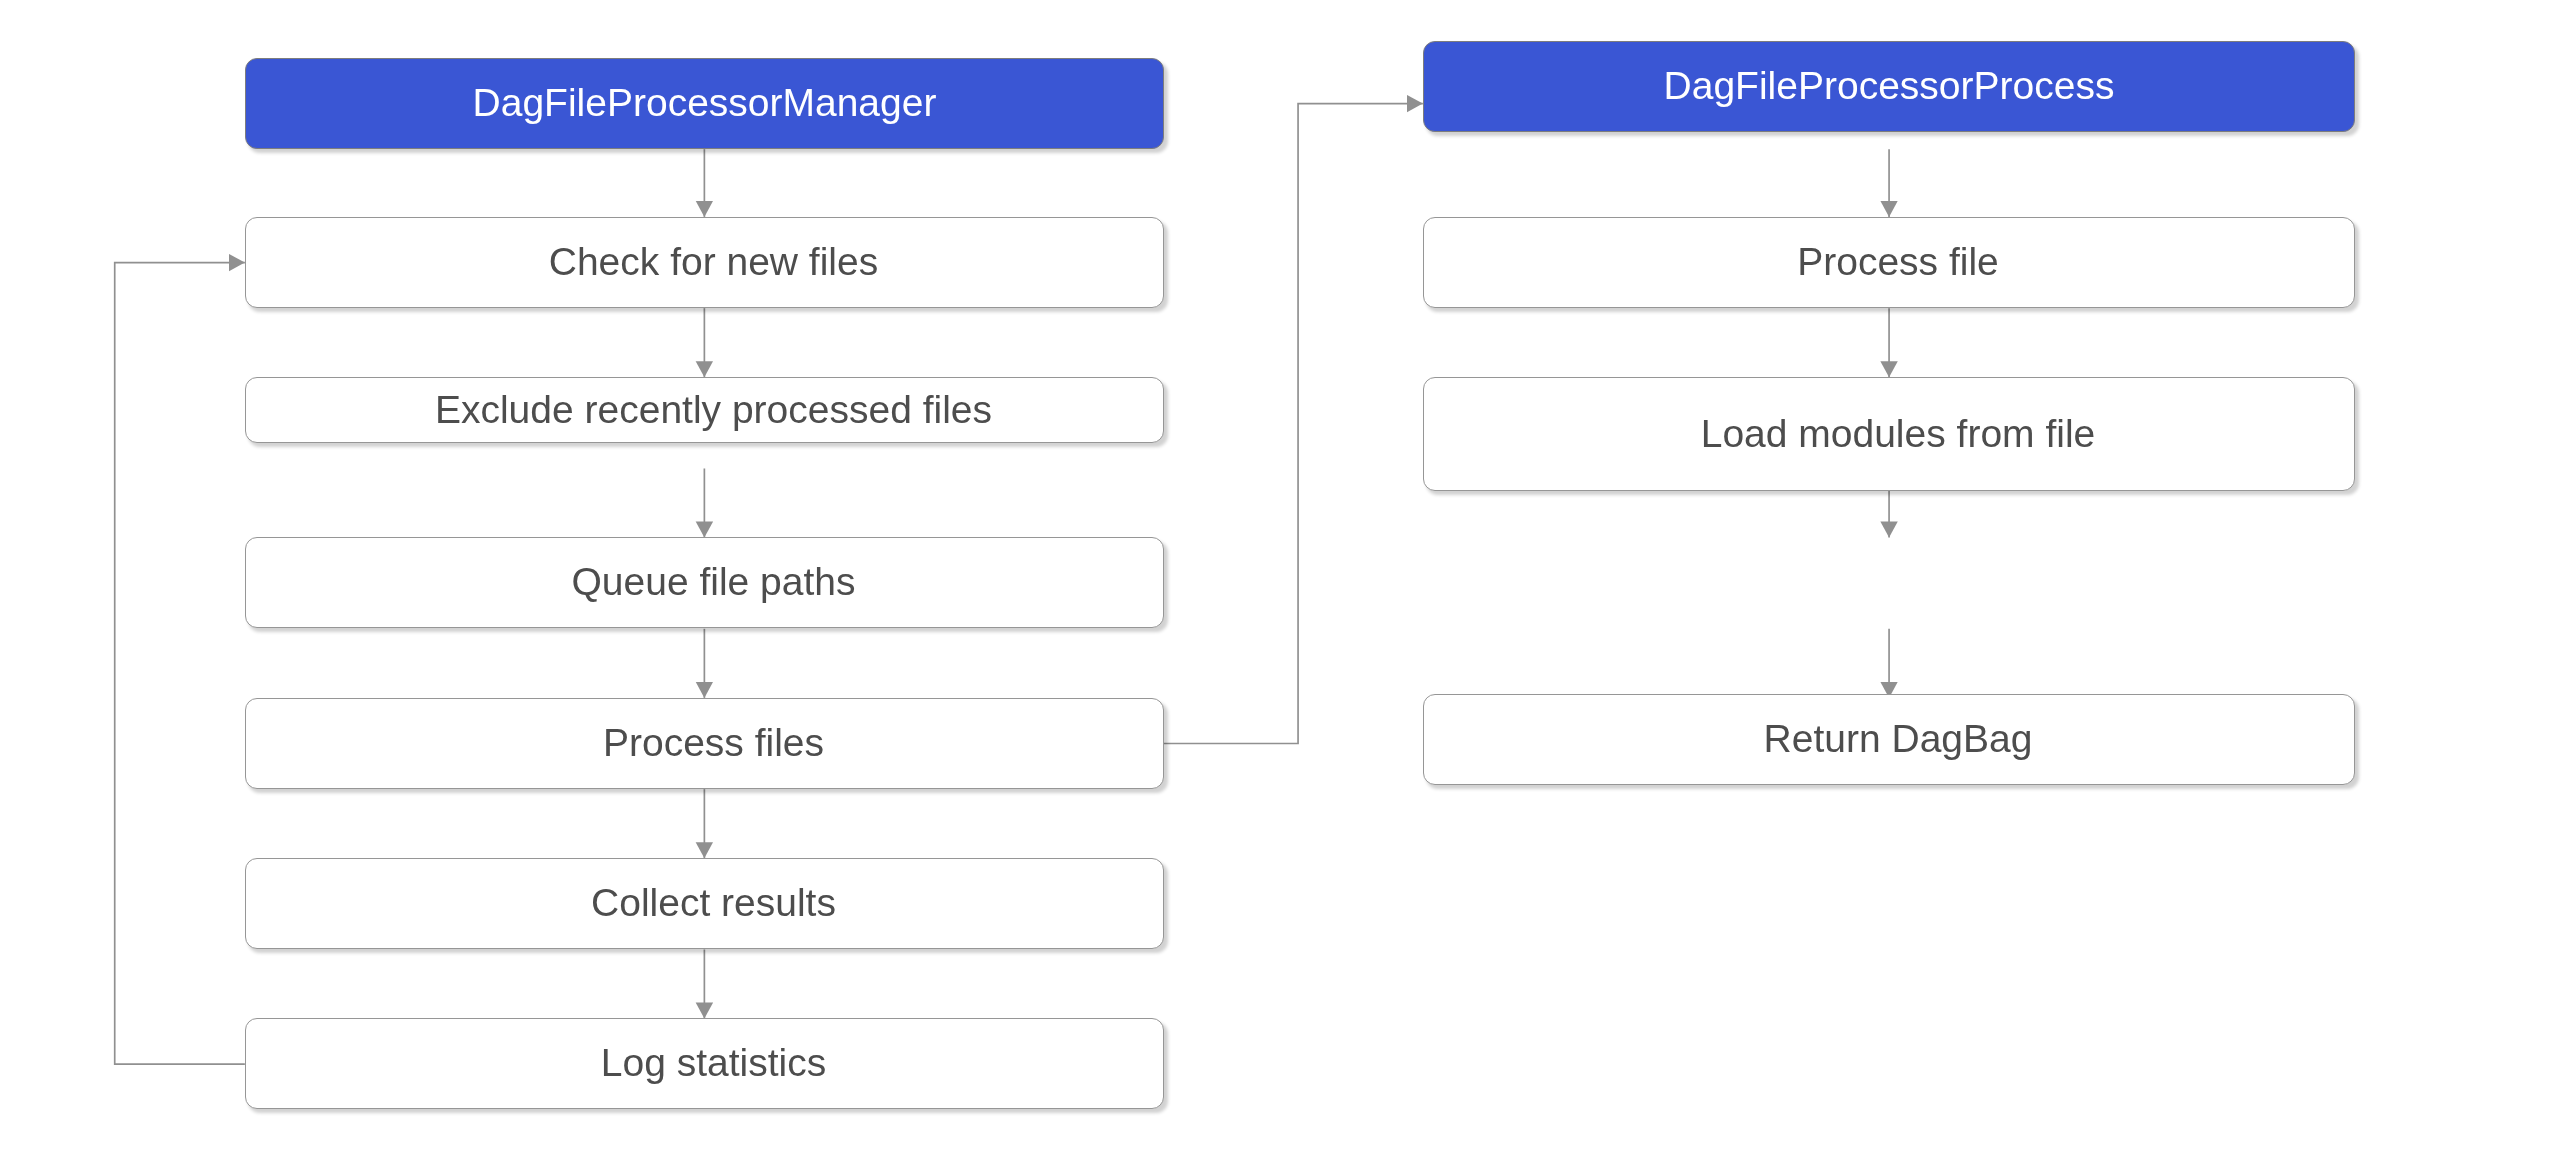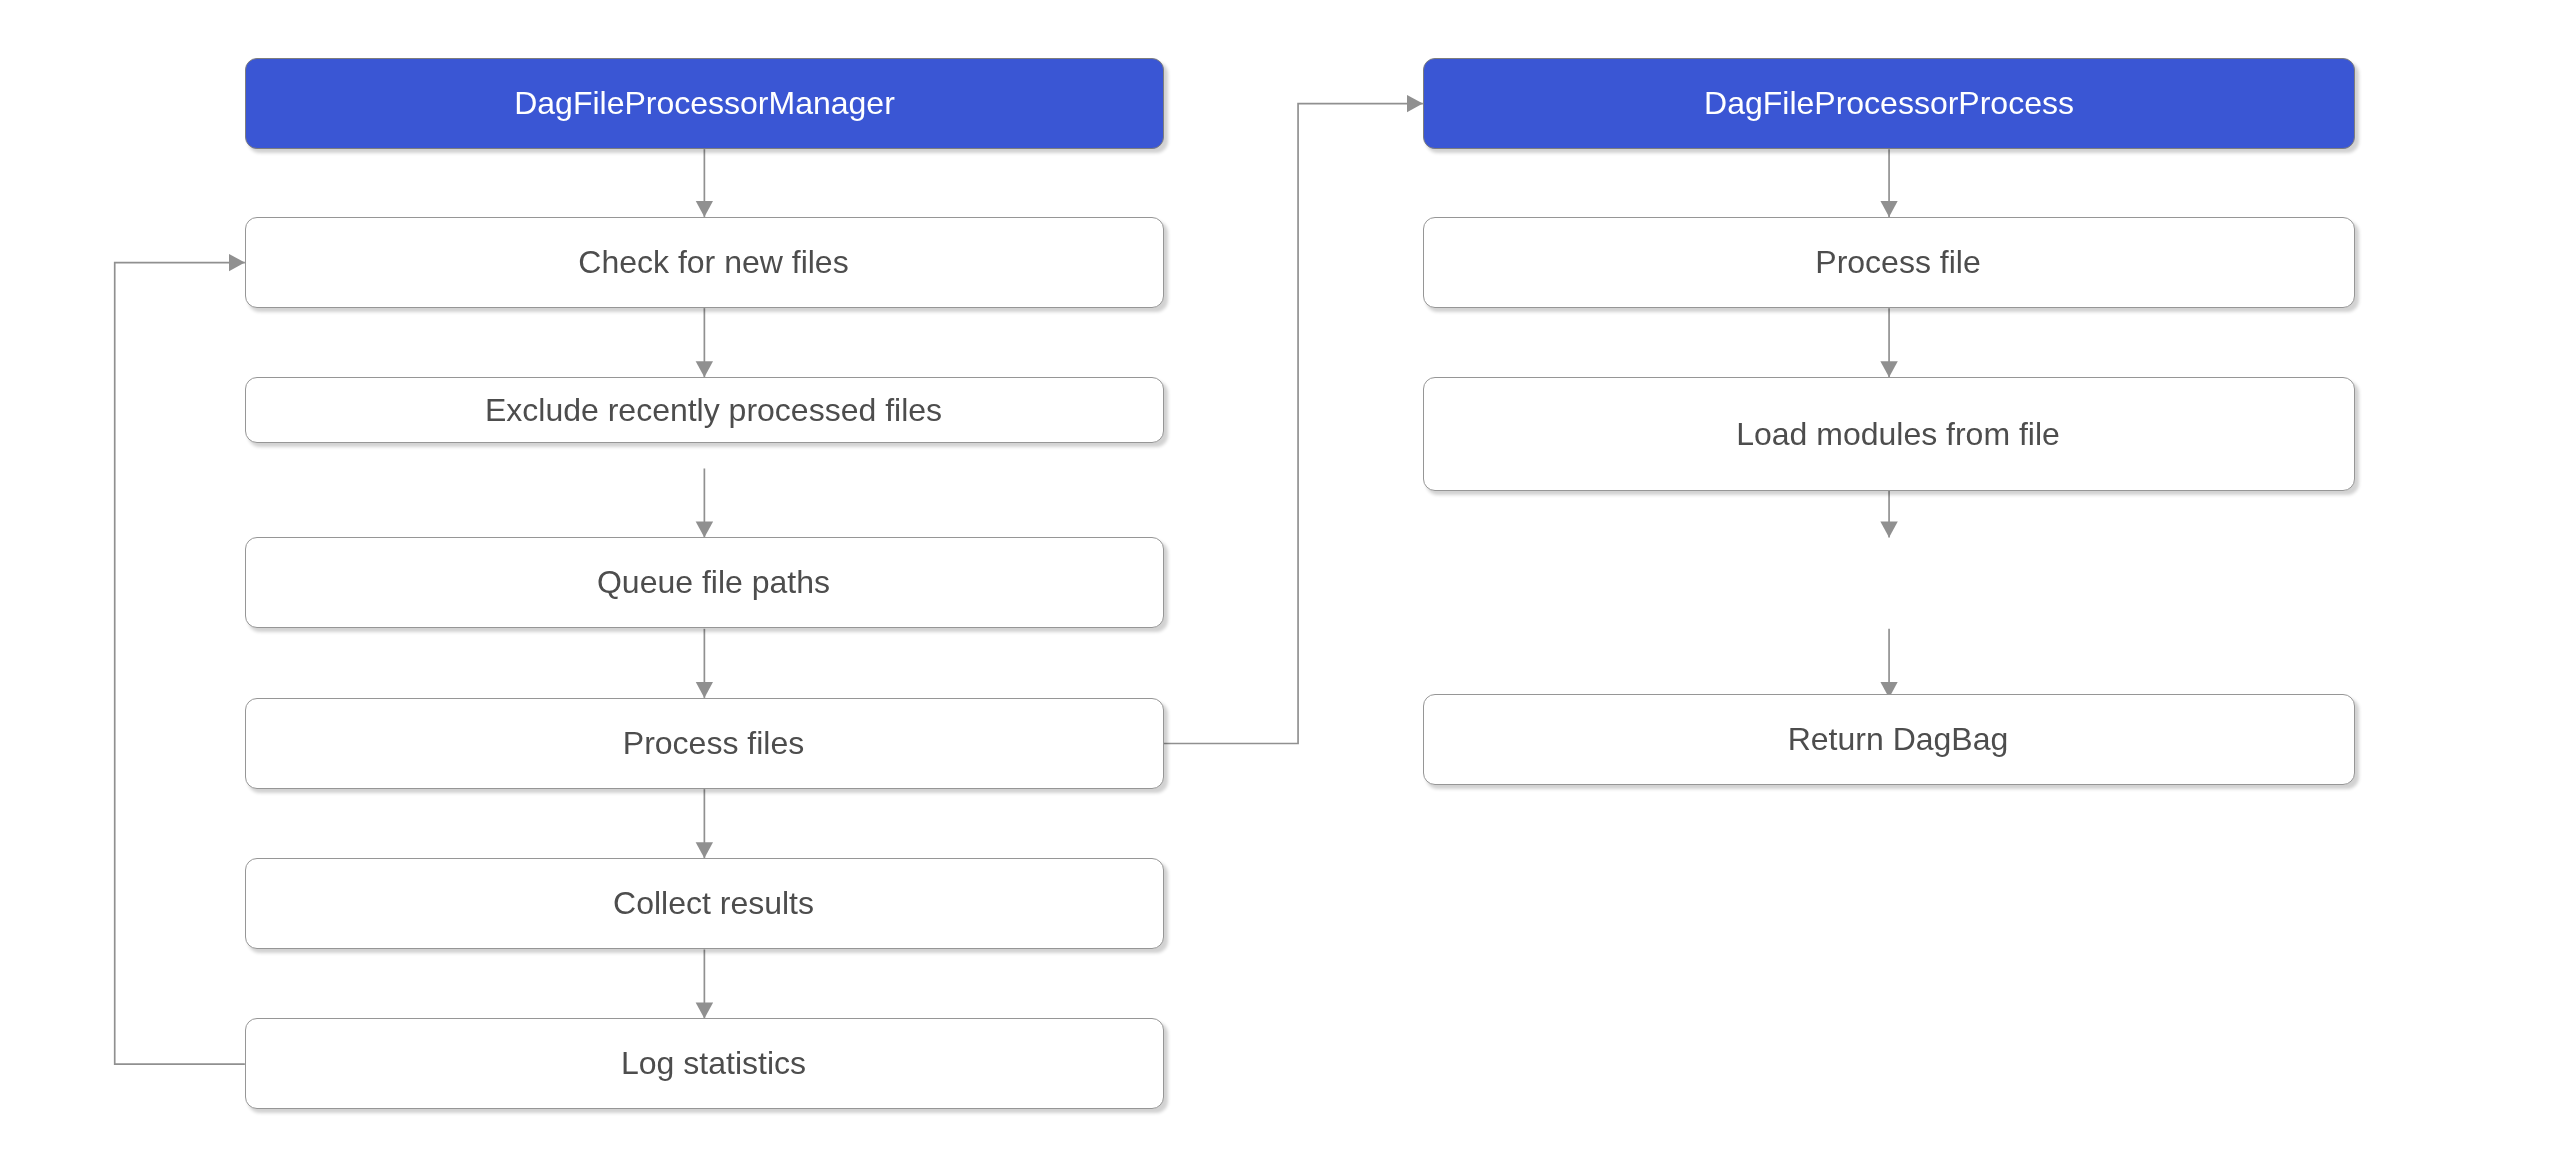--- a/index.html
+++ b/index.html
@@ -35,21 +35,21 @@
     fill:var(--connector-color);
     stroke:none;
   }
   .node{
     position:absolute;
     display:flex;
     align-items:center;
     justify-content:center;
     text-align:center;
     border-radius:12px;
-    font-size:32px;
+    font-size:39px;
     line-height:1.2;
     box-shadow:3.4px 4px 3.4px rgba(0,0,0,0.18);
   }
   .header-node{
     background:var(--header-fill);
     border:1.7px solid var(--header-border);
     color:var(--header-text);
   }
   .step-node{
     background:var(--step-fill);
@@ -94,21 +94,21 @@
   <div class="node step-node" style="left:245px;top:377px;width:919px;height:66px">Exclude recently processed files</div>
 
   <div class="node step-node" style="left:245px;top:537px;width:919px;height:91px">Queue file paths</div>
 
   <div class="node step-node" style="left:245px;top:698px;width:919px;height:91px">Process files</div>
 
   <div class="node step-node" style="left:245px;top:858px;width:919px;height:91px">Collect results</div>
 
   <div class="node step-node" style="left:245px;top:1018px;width:919px;height:91px">Log statistics</div>
 
-  <div class="node header-node" style="left:1423px;top:58px;width:932px;height:91px">DagFileProcessorProcess</div>
+  <div class="node header-node" style="left:1423px;top:41px;width:932px;height:91px">DagFileProcessorProcess</div>
 
   <div class="node step-node" style="left:1423px;top:217px;width:932px;height:91px">Process file</div>
 
   <div class="node step-node" style="left:1423px;top:377px;width:932px;height:114px">Load modules from file</div>
 
 
   <div class="node step-node" style="left:1423px;top:694px;width:932px;height:91px">Return DagBag</div>
 
 </div>
 

